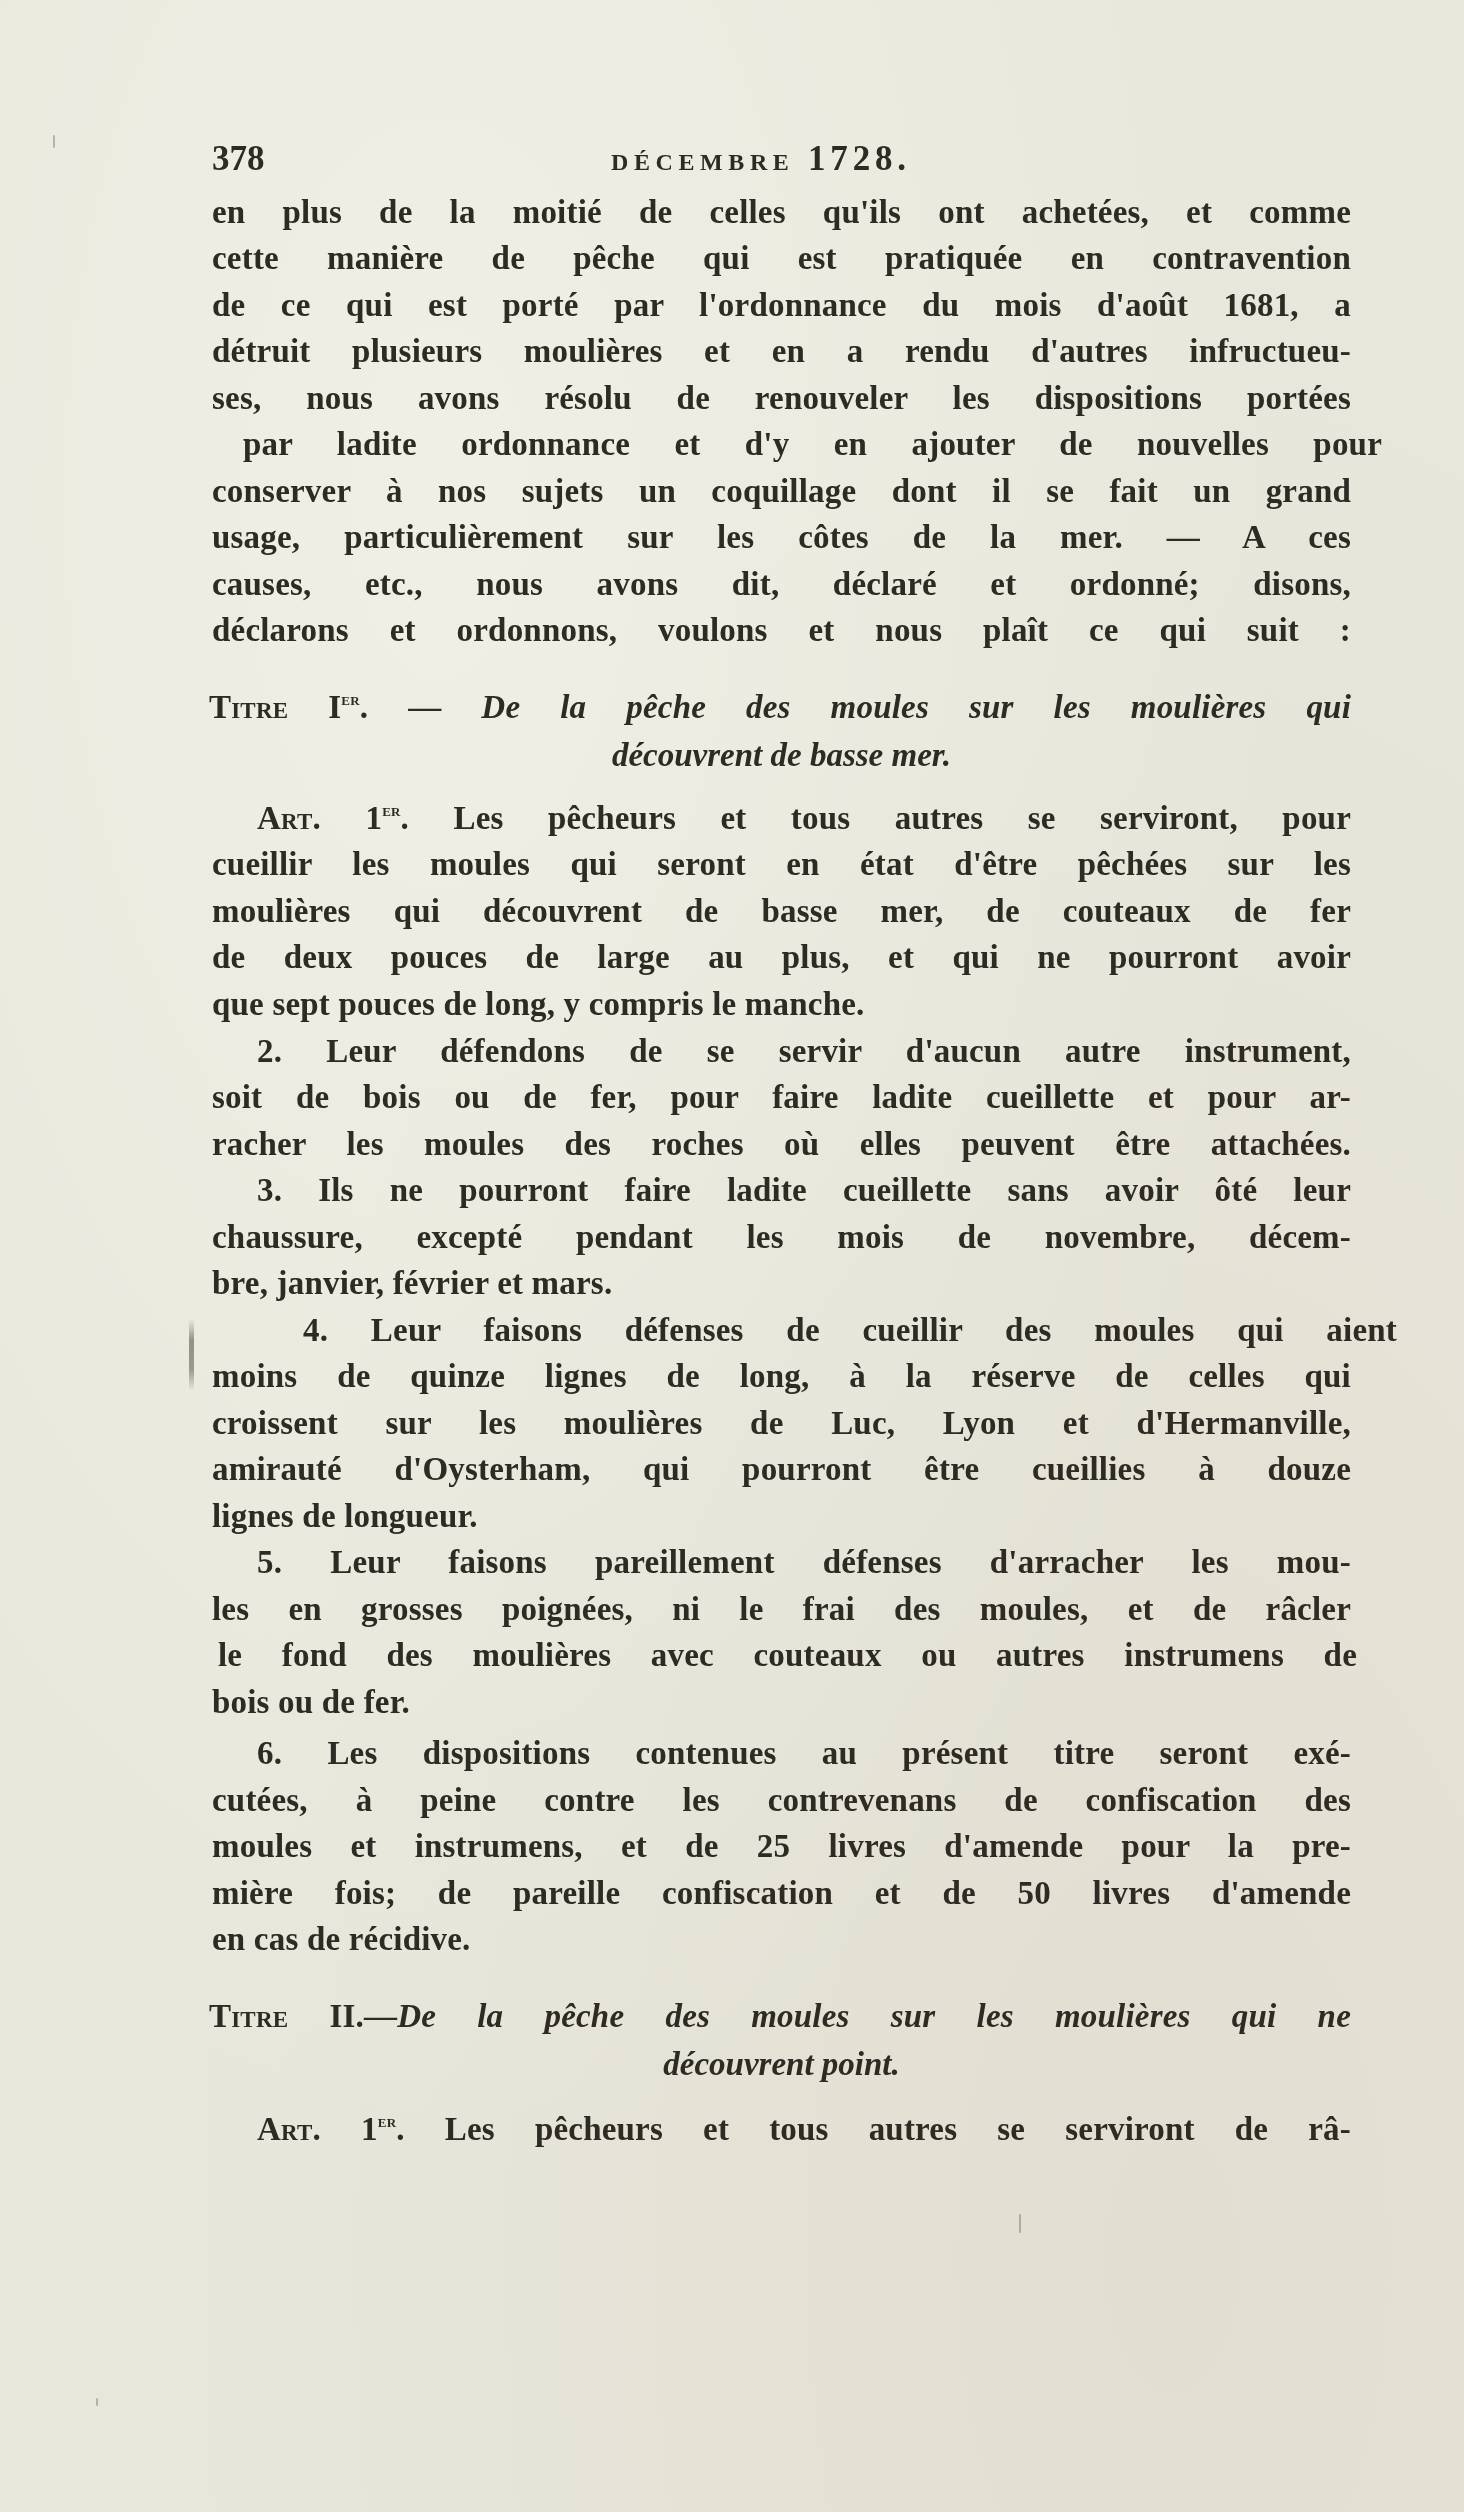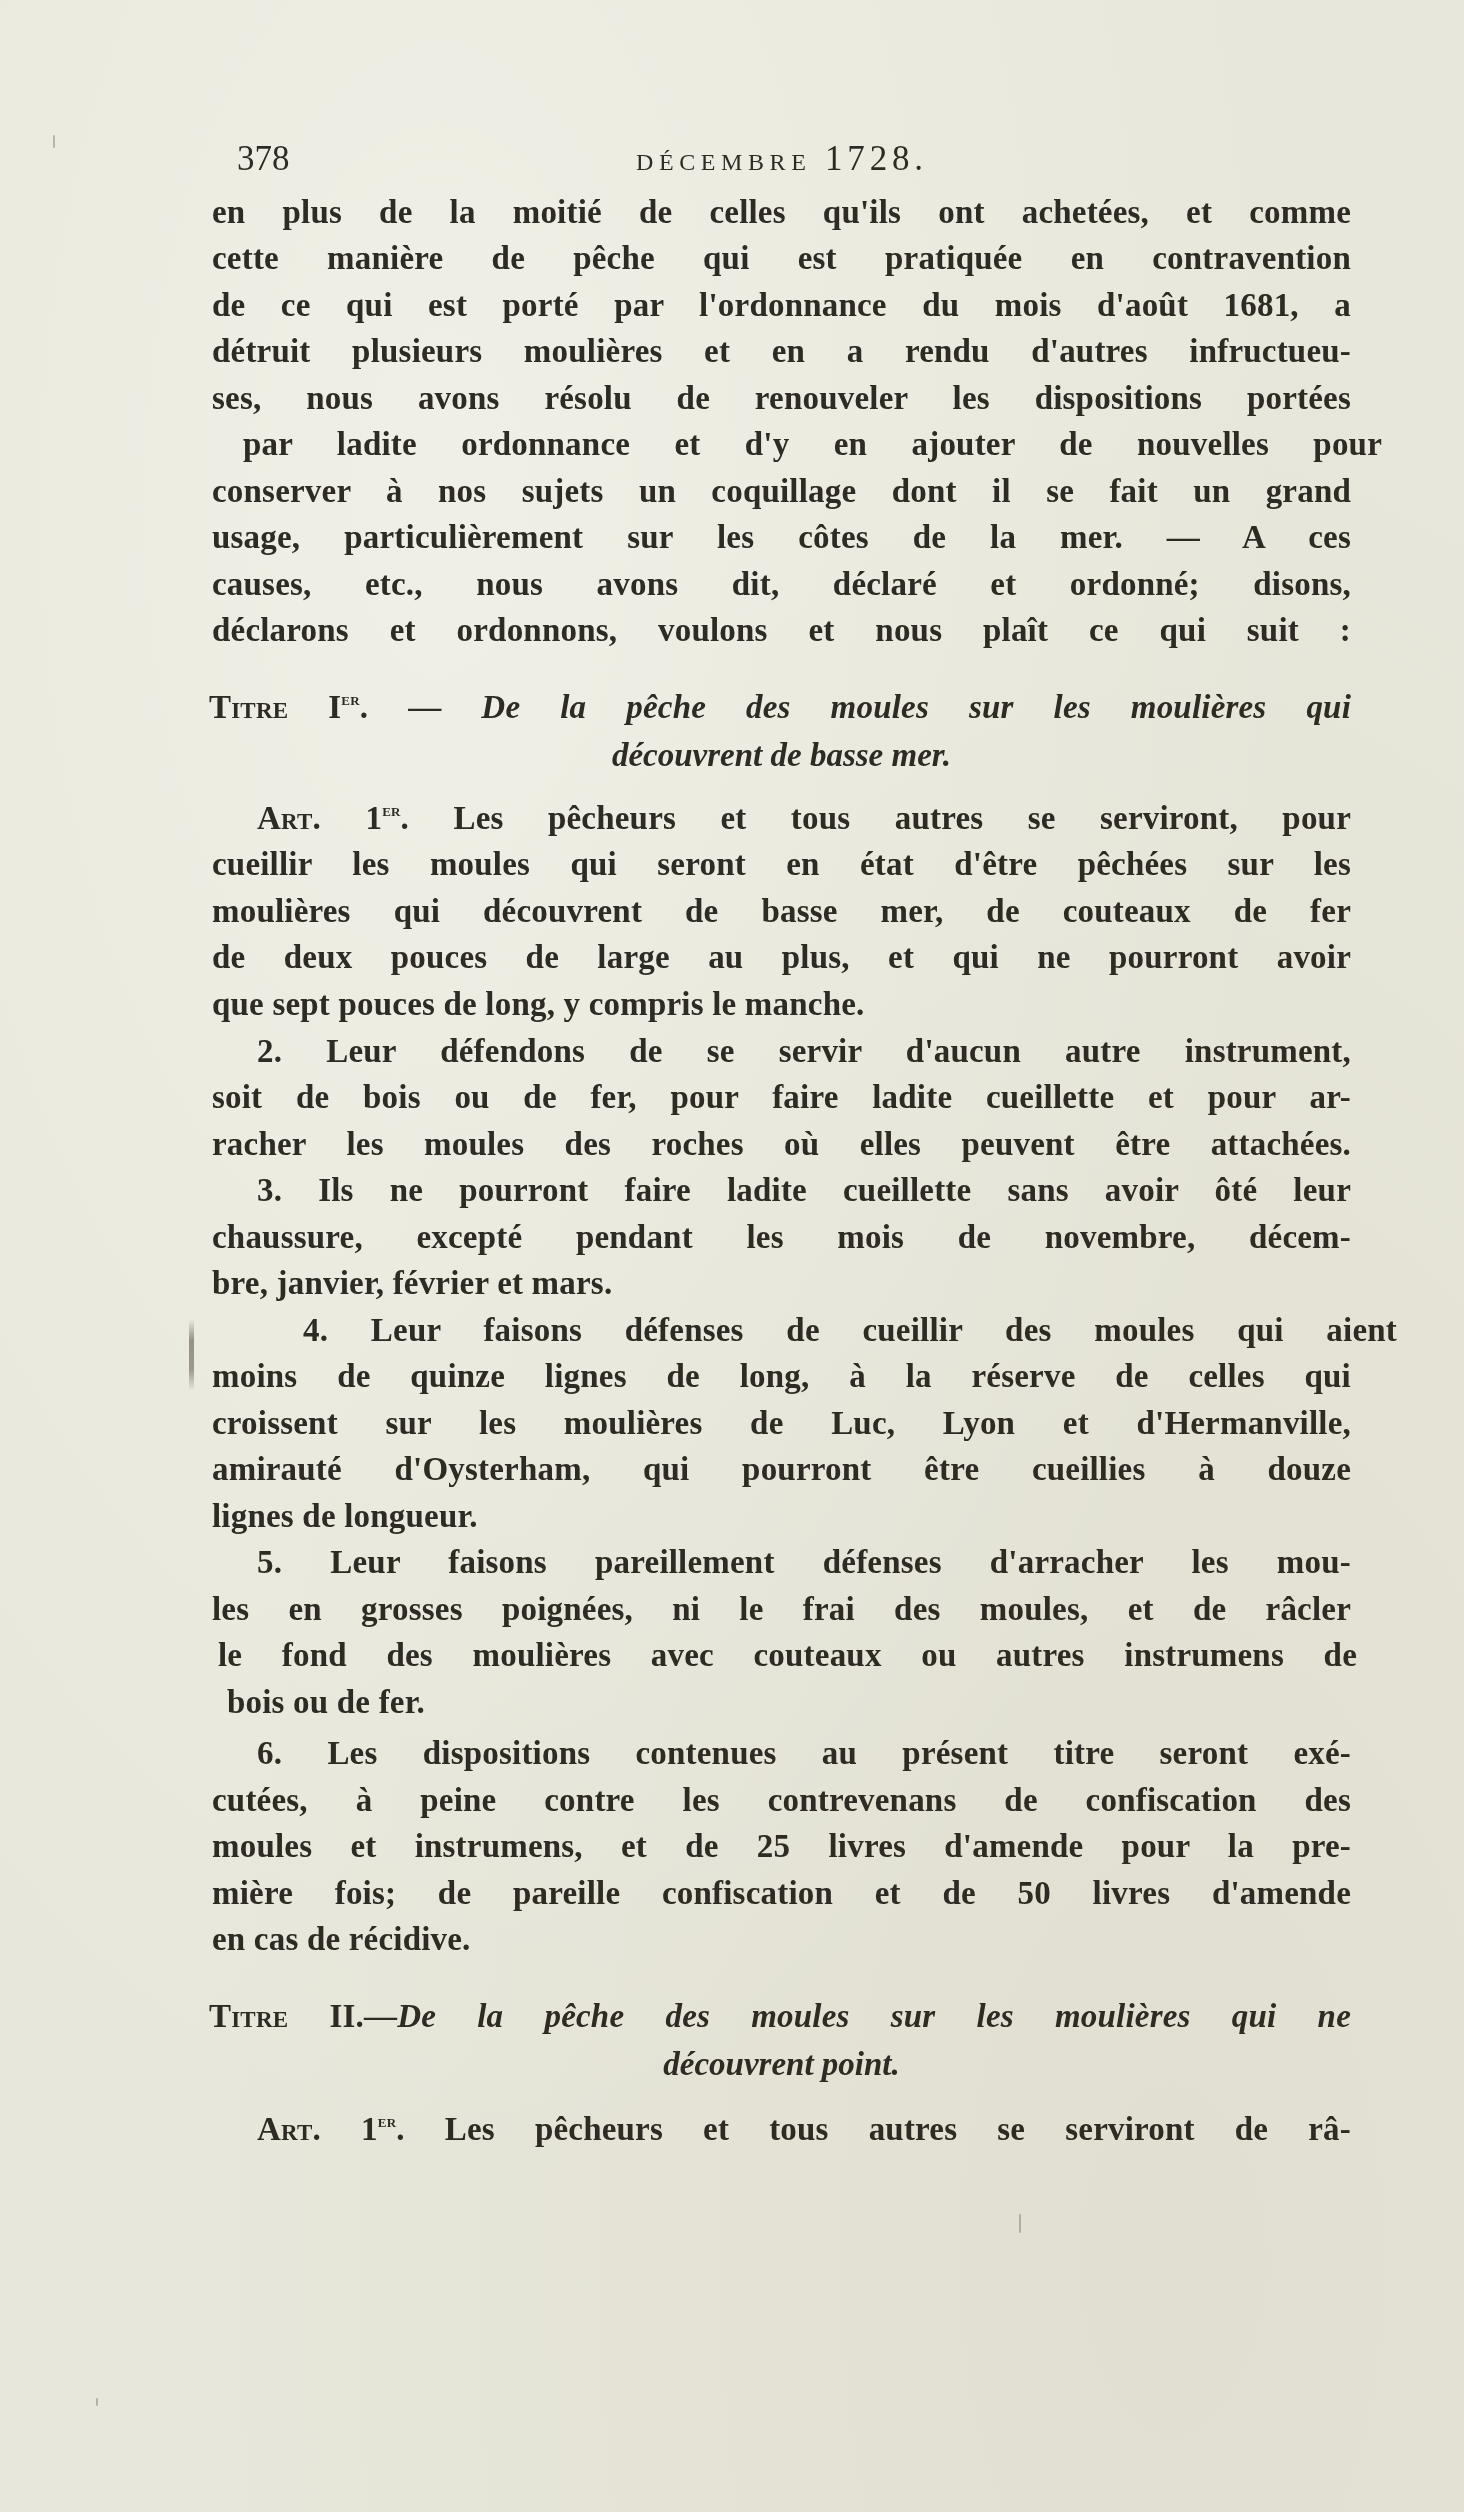--- a/index.html
+++ b/index.html
@@ -26,21 +26,21 @@
     height: 39px;
     white-space: nowrap;
     text-align: justify;
     text-align-last: justify;
     letter-spacing: 0.2px;
     font-weight: bold;
   }
   .line.last { text-align-last: left; }
   .line.indent { left: 257px; width: 1094px; }
   .header {
-    position: absolute; top: 135px; height: 48px; font-size: 35px; line-height: 48px; font-weight: normal; margin-left: 25px;
+    position: absolute; top: 135px; height: 48px; font-size: 35px; line-height: 48px; font-weight: bold;
   }
   .folio { left: 212px; }
   .running-head { left: 611px; letter-spacing: 4.8px; }
   .running-head .sc { font-size: 24px; letter-spacing: 5.6px; }
   .sc { font-variant: small-caps; }
   .title-line { font-weight: bold; }
   .title-line .label { font-variant: small-caps; font-style: normal; }
   .title-line .it { font-style: italic; font-weight: bold; }
   .title-cont {
     position: absolute; left: 212px; width: 1139px; text-align: center;
@@ -108,21 +108,21 @@
     <div class="line" style="top: 1357px; white-space: normal; overflow: hidden;">moins de quinze lignes de long, à la réserve de celles qui</div>
     <div class="line" style="top: 1404px; white-space: normal; overflow: hidden;">croissent sur les moulières de Luc, Lyon et d'Hermanville,</div>
     <div class="line" style="top: 1450px; white-space: normal; overflow: hidden;">amirauté d'Oysterham, qui pourront être cueillies à douze</div>
     <div class="line last" style="top: 1497px; white-space: normal; overflow: hidden;">lignes de longueur.</div>
   </div>
 
   <div>
     <div class="line indent" style="top: 1543px; white-space: normal; overflow: hidden;">5. Leur faisons pareillement défenses d'arracher les mou-</div>
     <div class="line" style="top: 1590px; white-space: normal; overflow: hidden;">les en grosses poignées, ni le frai des moules, et de râcler</div>
     <div class="line" style="top: 1636px; white-space: normal; overflow: hidden; margin-left: 6px;">le fond des moulières avec couteaux ou autres instrumens de</div>
-    <div class="line last" style="top: 1683px; white-space: normal; overflow: hidden; margin-left: 15px;">bois ou de fer.</div>
+    <div class="line last" style="top: 1683px; white-space: normal; overflow: hidden;">bois ou de fer.</div>
   </div>
 
   <div>
     <div class="line indent" style="top: 1734px; white-space: normal; overflow: hidden;">6. Les dispositions contenues au présent titre seront exé-</div>
     <div class="line" style="top: 1781px; white-space: normal; overflow: hidden;">cutées, à peine contre les contrevenans de confiscation des</div>
     <div class="line" style="top: 1827px; white-space: normal; overflow: hidden;">moules et instrumens, et de 25 livres d'amende pour la pre-</div>
     <div class="line" style="top: 1874px; white-space: normal; overflow: hidden;">mière fois; de pareille confiscation et de 50 livres d'amende</div>
     <div class="line last" style="top: 1920px; white-space: normal; overflow: hidden;">en cas de récidive.</div>
   </div>
 

